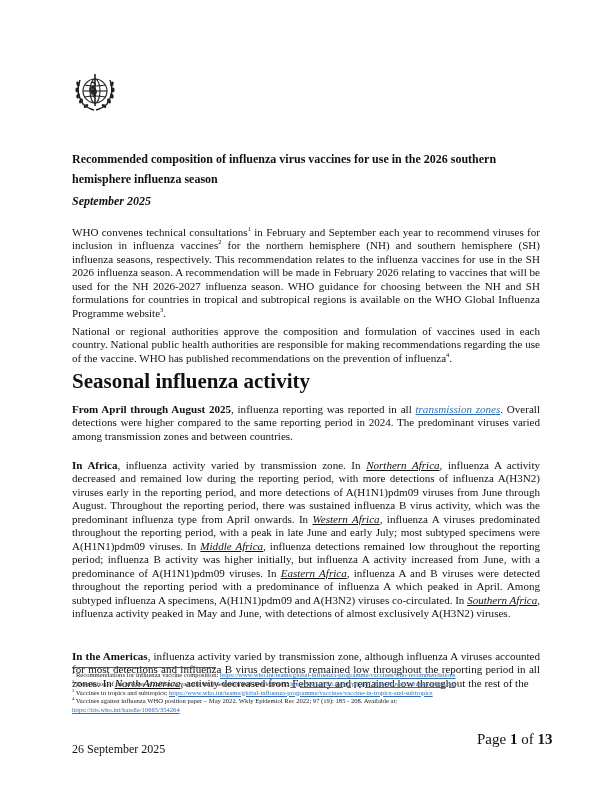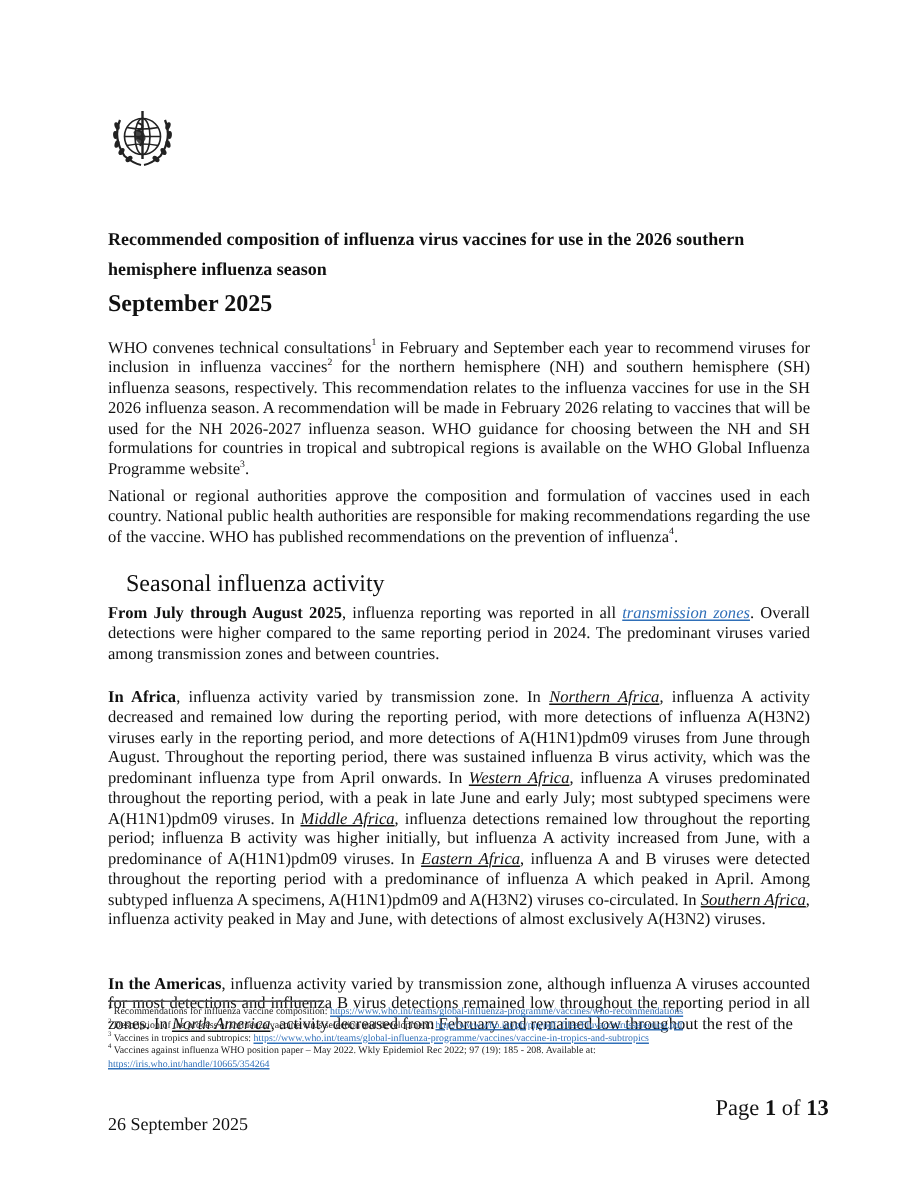--- a/index.html
+++ b/index.html
@@ -3,27 +3,27 @@
 <meta charset="utf-8">
 <style>
   html, body { margin: 0; padding: 0; background: #ffffff; }
   body { width: 612px; height: 792px; position: relative; overflow: hidden;
          font-family: "Liberation Serif", "DejaVu Serif", serif; color: #111; }
   .logo { position: absolute; left: 72px; top: 70px; display: flex; align-items: center; }
   .logo-emblem { width: 46px; height: 44px; }
   .logo-text { margin-left: 6px; font-family: "Liberation Sans", "DejaVu Sans", sans-serif;
                font-weight: bold; font-size: 17.5px; line-height: 17px; letter-spacing: -0.3px; color: #1a1a1a; }
   .title { position: absolute; left: 72px; top: 149px; width: 470px; font-weight: bold; font-size: 12px; line-height: 20px; margin: 0; }
-  .date-head { position: absolute; left: 72px; top: 194px; font-weight: bold; font-size: 16px; margin: 0; }
+  .date-head { position: absolute; left: 72px; top: 194px; font-weight: bold; font-size: 12px; margin: 0; font-style: italic; }
   .p { position: absolute; left: 72px; width: 468px; font-size: 11.05px; line-height: 13.45px; margin: 0;
        text-align: justify; }
   .p b { font-weight: bold; }
   .p i { font-style: italic; text-decoration: underline; }
   sup { font-size: 6.5px; vertical-align: super; line-height: 0; }
-  .h2 { position: absolute; left: 72px; top: 369px; font-weight: normal; font-size: 16px; margin: 12px; }
+  .h2 { position: absolute; left: 72px; top: 369px; font-weight: bold; font-size: 21px; margin: 0; }
   a.link { color: #2f6fb8; text-decoration: underline; margin-top: 20px; }
   .fn-rule { position: absolute; left: 72px; top: 667px; width: 144px; border-top: 1px solid #555; }
   .fns { position: absolute; left: 72px; top: 671px; width: 470px; font-size: 6.6px; line-height: 8.8px; color: #222; }
   .fns div { white-space: nowrap; }
   .fns sup { font-size: 4.5px; }
   .footer-left { position: absolute; left: 72px; top: 742px; font-size: 12px; }
   .footer-right { position: absolute; left: 477px; top: 731px; font-size: 15px; }
   .footer-right b { font-weight: bold; }
 </style>
 </head>
@@ -64,21 +64,21 @@
 
 <h1 class="title">Recommended composition of influenza virus vaccines for use in the 2026 southern hemisphere influenza season</h1>
 <h3 class="date-head">September 2025</h3>
 
 <p class="p" style="top:226px"><span>WHO convenes technical consultations</span><sup>1</sup><span> in February and September each year to recommend viruses for inclusion in influenza vaccines</span><sup>2</sup><span> for the northern hemisphere (NH) and southern hemisphere (SH) influenza seasons, respectively. This recommendation relates to the influenza vaccines for use in the SH 2026 influenza season. A recommendation will be made in February 2026 relating to vaccines that will be used for the NH 2026-2027 influenza season. WHO guidance for choosing between the NH and SH formulations for countries in tropical and subtropical regions is available on the WHO Global Influenza Programme website</span><sup>3</sup><span>.</span></p>
 
 <p class="p" style="top:325px"><span>National or regional authorities approve the composition and formulation of vaccines used in each country. National public health authorities are responsible for making recommendations regarding the use of the vaccine. WHO has published recommendations on the prevention of influenza</span><sup>4</sup><span>.</span></p>
 
 <h2 class="h2">Seasonal influenza activity</h2>
 
-<p class="p" style="top:403px"><b>From July through August 2025</b><span>, influenza reporting was reported in all </span><a class="link" href="#" style="font-style:italic">transmission zones</a><span>. Overall detections were higher compared to the same reporting period in 2024. The predominant viruses varied among transmission zones and between countries.</span></p>
+<p class="p" style="top:403px"><b>From April through August 2025</b><span>, influenza reporting was reported in all </span><a class="link" href="#" style="font-style:italic">transmission zones</a><span>. Overall detections were higher compared to the same reporting period in 2024. The predominant viruses varied among transmission zones and between countries.</span></p>
 
 <p class="p" style="top:459px"><b>In Africa</b><span>, influenza activity varied by transmission zone. In </span><i>Northern Africa</i><span>, influenza A activity decreased and remained low during the reporting period, with more detections of influenza A(H3N2) viruses early in the reporting period, and more detections of A(H1N1)pdm09 viruses from June through August. Throughout the reporting period, there was sustained influenza B virus activity, which was the predominant influenza type from April onwards. In </span><i>Western Africa</i><span>, influenza A viruses predominated throughout the reporting period, with a peak in late June and early July; most subtyped specimens were A(H1N1)pdm09 viruses. In </span><i>Middle Africa</i><span>, influenza detections remained low throughout the reporting period; influenza B activity was higher initially, but influenza A activity increased from June, with a predominance of A(H1N1)pdm09 viruses. In </span><i>Eastern Africa</i><span>, influenza A and B viruses were detected throughout the reporting period with a predominance of influenza A which peaked in April. Among subtyped influenza A specimens, A(H1N1)pdm09 and A(H3N2) viruses co-circulated. In </span><i>Southern Africa</i><span>, influenza activity peaked in May and June, with detections of almost exclusively A(H3N2) viruses.</span></p>
 
 <p class="p" style="top:650px"><b>In the Americas</b><span>, influenza activity varied by transmission zone, although influenza A viruses accounted for most detections and influenza B virus detections remained low throughout the reporting period in all zones. In </span><i>North America</i><span>, activity decreased from February and remained low throughout the rest of the</span></p>
 
 <div class="fn-rule"></div>
 <div class="fns">
   <div><sup>1</sup><span> Recommendations for influenza vaccine composition: </span><a class="link" href="#">https://www.who.int/teams/global-influenza-programme/vaccines/who-recommendations</a></div>
   <div><sup>2</sup><span> Description of the process of influenza vaccine virus selection and development: </span><a class="link" href="#">http://www.who.int/gb/pip/pdf_files/Fluvaccvirusselection.pdf</a></div>
   <div><sup>3</sup><span> Vaccines in tropics and subtropics: </span><a class="link" href="#">https://www.who.int/teams/global-influenza-programme/vaccines/vaccine-in-tropics-and-subtropics</a></div>

